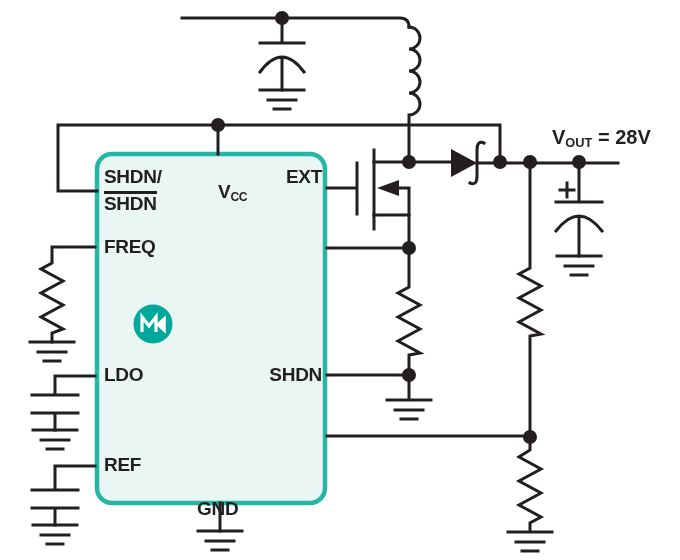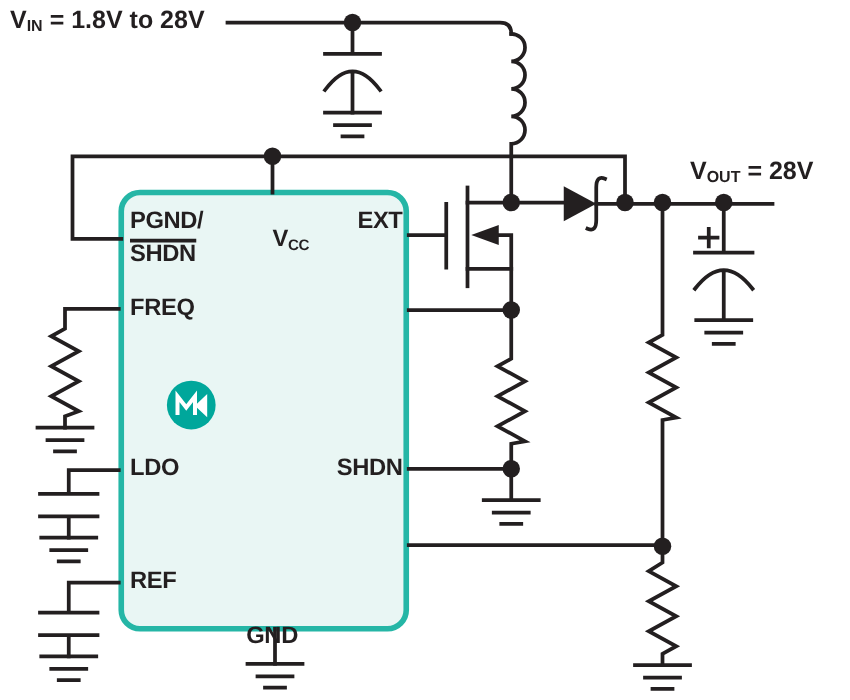--- a/index.html
+++ b/index.html
@@ -120,30 +120,27 @@
       <circle cx="409" cy="162" r="7"></circle>
       <circle cx="500" cy="162" r="7"></circle>
       <circle cx="530" cy="162" r="7"></circle>
       <circle cx="579" cy="162" r="7"></circle>
       <circle cx="409" cy="248" r="7"></circle>
       <circle cx="409" cy="375" r="7"></circle>
       <circle cx="530" cy="437" r="7"></circle>
     </g>
   </svg>
 
-  <div class="label big" style="left:8px;top:5px;">
-    <span>V</span><span class="sub">IN</span><span> = 1.8V to 28V</span>
-  </div>
 
   <div class="label big" style="left:552px;top:126px;">
     <span>V</span><span class="sub">OUT</span><span> = 28V</span>
   </div>
 
   <div class="label pin two-line" style="left:104px;top:163px;">
-    <span>PGND/</span><br>
+    <span>SHDN/</span><br>
     <span class="overline">SHDN</span>
   </div>
 
   <div class="label pin" style="left:218px;top:157px;margin-top:24px;">
     <span>V</span><span class="sub">CC</span>
   </div>
 
   <div class="label pin r" style="left:240px;top:166px;width:82px;">EXT</div>
 
   <div class="label pin" style="left:104px;top:236px;">FREQ</div>

